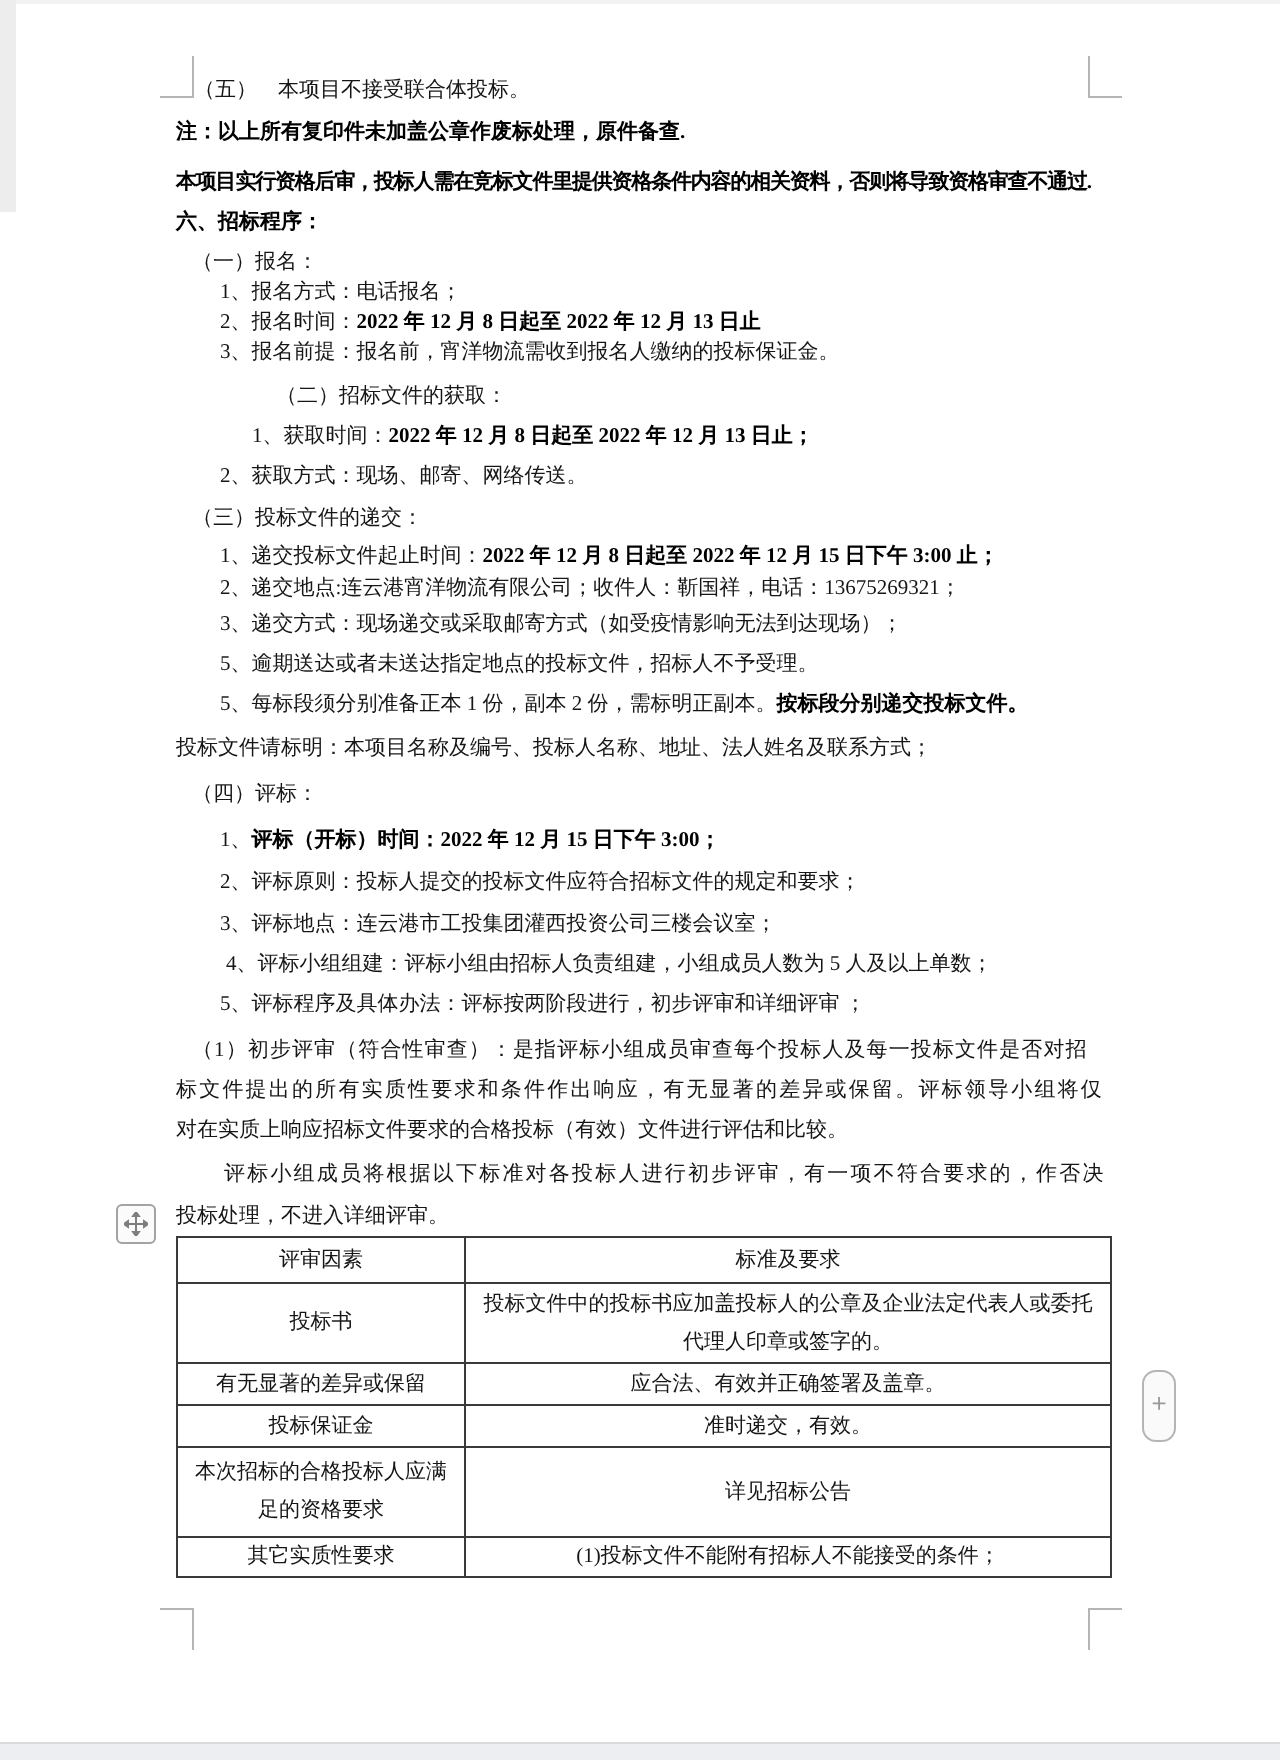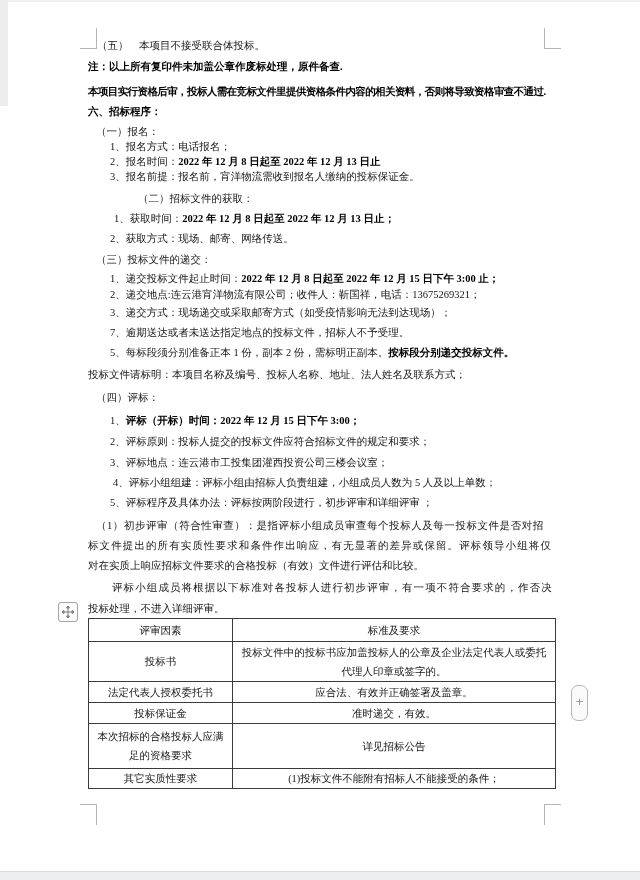--- a/index.html
+++ b/index.html
@@ -44,27 +44,27 @@
   <div id="doc-text">
       <div class="para" style="top: 38px; left: 97px;"><span>（五）　本项目不接受联合体投标。</span></div>
       <div class="para" style="top: 59px; left: 88px;"><span class="b">注：以上所有复印件未加盖公章作废标处理，原件备查.</span></div>
       <div class="para" style="top: 84px; left: 88px; letter-spacing: -0.6px;"><span class="b">本项目实行资格后审，投标人需在竞标文件里提供资格条件内容的相关资料，否则将导致资格审查不通过.</span></div>
       <div class="para" style="top: 104px; left: 88px;"><span class="b">六、招标程序：</span></div>
       <div class="para" style="top: 124px; left: 96px;"><span>（一）报名：</span></div>
       <div class="para" style="top: 139px; left: 110px;"><span>1、报名方式：电话报名；</span></div>
       <div class="para" style="top: 154px; left: 110px;"><span>2、报名时间：</span><span class="b">2022 年 12 月 8 日起至 2022 年 12 月 13 日止</span></div>
       <div class="para" style="top: 169px; left: 110px;"><span>3、报名前提：报名前，宵洋物流需收到报名人缴纳的投标保证金。</span></div>
       <div class="para" style="top: 191px; left: 96px; margin-left: 42px;"><span>（二）招标文件的获取：</span></div>
-      <div class="para" style="top: 211px; left: 114px;"><span>1、获取时间：</span><span class="b">2022 年 12 月 8 日起至 2022 年 12 月 13 日止；</span></div>
+      <div class="para" style="top: 211px; left: 126px;"><span>1、获取时间：</span><span class="b">2022 年 12 月 8 日起至 2022 年 12 月 13 日止；</span></div>
       <div class="para" style="top: 231px; left: 110px;"><span>2、获取方式：现场、邮寄、网络传送。</span></div>
       <div class="para" style="top: 252px; left: 96px;"><span>（三）投标文件的递交：</span></div>
       <div class="para" style="top: 271px; left: 110px;"><span>1、递交投标文件起止时间：</span><span class="b">2022 年 12 月 8 日起至 2022 年 12 月 15 日下午 3:00 止；</span></div>
       <div class="para" style="top: 287px; left: 110px;"><span>2、递交地点:连云港宵洋物流有限公司；收件人：靳国祥，电话：13675269321；</span></div>
       <div class="para" style="top: 305px; left: 110px;"><span>3、递交方式：现场递交或采取邮寄方式（如受疫情影响无法到达现场）；</span></div>
-      <div class="para" style="top: 325px; left: 110px;"><span>7、逾期送达或者未送达指定地点的投标文件，招标人不予受理。</span></div>
+      <div class="para" style="top: 325px; left: 110px;"><span>5、逾期送达或者未送达指定地点的投标文件，招标人不予受理。</span></div>
       <div class="para" style="top: 345px; left: 110px;"><span>5、每标段须分别准备正本 1 份，副本 2 份，需标明正副本。</span><span class="b">按标段分别递交投标文件。</span></div>
       <div class="para" style="top: 367px; left: 88px;"><span>投标文件请标明：本项目名称及编号、投标人名称、地址、法人姓名及联系方式；</span></div>
       <div class="para" style="top: 390px; left: 96px;"><span>（四）评标：</span></div>
       <div class="para" style="top: 413px; left: 110px;"><span>1、</span><span class="b">评标（开标）时间：2022 年 12 月 15 日下午 3:00；</span></div>
       <div class="para" style="top: 434px; left: 110px;"><span>2、评标原则：投标人提交的投标文件应符合招标文件的规定和要求；</span></div>
       <div class="para" style="top: 455px; left: 110px;"><span>3、评标地点：连云港市工投集团灌西投资公司三楼会议室；</span></div>
       <div class="para" style="top: 475px; left: 92px; margin-left: 21px;"><span>4、评标小组组建：评标小组由招标人负责组建，小组成员人数为 5 人及以上单数；</span></div>
       <div class="para" style="top: 495px; left: 110px;"><span>5、评标程序及具体办法：评标按两阶段进行，初步评审和详细评审 ；</span></div>
       <div class="para" style="top: 518px; left: 96px; letter-spacing: 0.55px;"><span>（1）初步评审（符合性审查）：是指评标小组成员审查每个投标人及每一投标文件是否对招</span></div>
       <div class="para" style="top: 538px; left: 88px; letter-spacing: 1.1px;"><span>标文件提出的所有实质性要求和条件作出响应，有无显著的差异或保留。评标领导小组将仅</span></div>
@@ -100,21 +100,21 @@
     <tbody id="review-tbody">
       <tr style="height:23px;">
         <td>评审因素</td>
         <td>标准及要求</td>
       </tr>
     <tr style="height: 40px;">
           <td>投标书</td>
           <td>投标文件中的投标书应加盖投标人的公章及企业法定代表人或委托代理人印章或签字的。</td>
         </tr>
         <tr style="height: 21px;">
-          <td>法定代表人授权委托书</td>
+          <td>有无显著的差异或保留</td>
           <td>应合法、有效并正确签署及盖章。</td>
         </tr>
         <tr style="height: 21px;">
           <td>投标保证金</td>
           <td>准时递交，有效。</td>
         </tr>
         <tr style="height: 45px; margin-left: 14px;">
           <td>本次招标的合格投标人应满足的资格要求</td>
           <td>详见招标公告</td>
         </tr>

